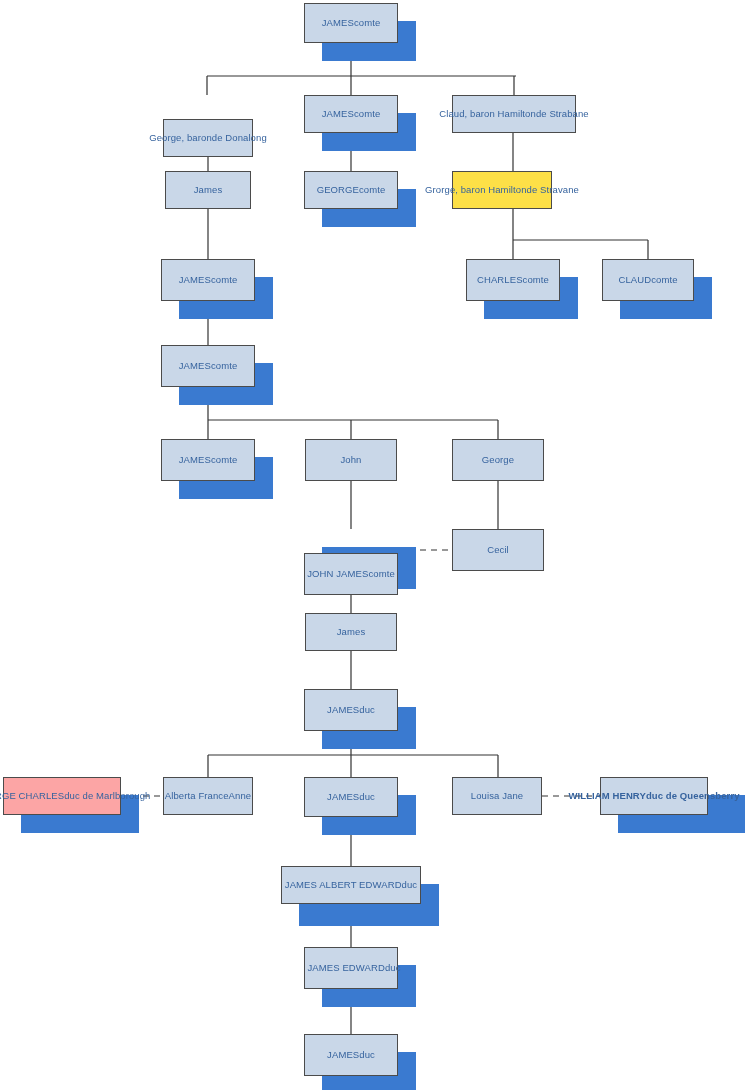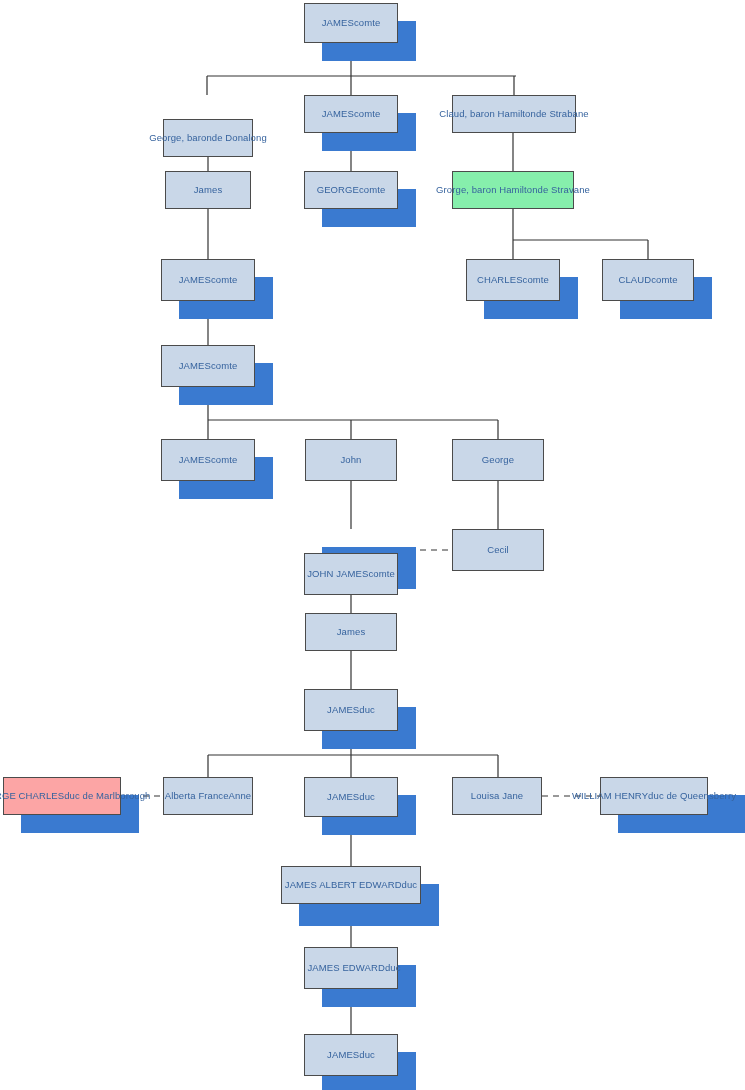--- a/index.html
+++ b/index.html
@@ -110,21 +110,21 @@
         <span class="ln">Claud, baron Hamilton</span>
         <span class="ln">de Strabane</span>
       </div>
       <div class="node" style="left: 165px; top: 171px; width: 86px; height: 38px; background: rgb(201, 215, 232); border-color: rgb(75, 75, 75); color: rgb(54, 99, 158);">
         <span class="ln">James</span>
       </div>
       <div class="node" style="left: 304px; top: 171px; width: 94px; height: 38px; background: rgb(201, 215, 232); border-color: rgb(75, 75, 75); color: rgb(54, 99, 158);">
         <span class="ln">GEORGE</span>
         <span class="ln">comte</span>
       </div>
-      <div class="node" style="left: 452px; top: 171px; width: 122px; height: 38px; background: #86efac; border-color: rgb(75, 75, 75); color: rgb(54, 99, 158);">
+      <div class="node" style="left: 452px; top: 171px; width: 100px; height: 38px; background: #fde047; border-color: rgb(75, 75, 75); color: rgb(54, 99, 158);">
         <span class="ln">Grorge, baron Hamilton</span>
         <span class="ln">de Stravane</span>
       </div>
       <div class="node" style="left: 161px; top: 259px; width: 94px; height: 42px; background: rgb(201, 215, 232); border-color: rgb(75, 75, 75); color: rgb(54, 99, 158);">
         <span class="ln">JAMES</span>
         <span class="ln">comte</span>
       </div>
       <div class="node" style="left: 466px; top: 259px; width: 94px; height: 42px; background: rgb(201, 215, 232); border-color: rgb(75, 75, 75); color: rgb(54, 99, 158);">
         <span class="ln">CHARLES</span>
         <span class="ln">comte</span>
@@ -169,21 +169,21 @@
         <span class="ln">Alberta France</span>
         <span class="ln">Anne</span>
       </div>
       <div class="node" style="left: 304px; top: 777px; width: 94px; height: 40px; background: rgb(201, 215, 232); border-color: rgb(75, 75, 75); color: rgb(54, 99, 158);">
         <span class="ln">JAMES</span>
         <span class="ln">duc</span>
       </div>
       <div class="node" style="left: 452px; top: 777px; width: 90px; height: 38px; background: rgb(201, 215, 232); border-color: rgb(75, 75, 75); color: rgb(54, 99, 158);">
         <span class="ln">Louisa Jane</span>
       </div>
-      <div class="node" style="left: 600px; top: 777px; width: 108px; height: 38px; background: rgb(201, 215, 232); border-color: rgb(75, 75, 75); color: rgb(54, 99, 158);">
+      <div class="node" style="left: 600px; top: 777px; width: 108px; height: 38px; background: rgb(201, 215, 232); border-color: rgb(75, 75, 75); color: rgb(54, 99, 158); font-weight: bold;">
         <span class="ln">WILLIAM HENRY</span>
         <span class="ln">duc de Queensberry</span>
       </div>
       <div class="node" style="left: 281px; top: 866px; width: 140px; height: 38px; background: rgb(201, 215, 232); border-color: rgb(75, 75, 75); color: rgb(54, 99, 158);">
         <span class="ln">JAMES ALBERT EDWARD</span>
         <span class="ln">duc</span>
       </div>
       <div class="node" style="left: 304px; top: 947px; width: 94px; height: 42px; background: rgb(201, 215, 232); border-color: rgb(75, 75, 75); color: rgb(54, 99, 158); padding-left: 6px;">
         <span class="ln">JAMES EDWARD</span>
         <span class="ln">duc</span>

